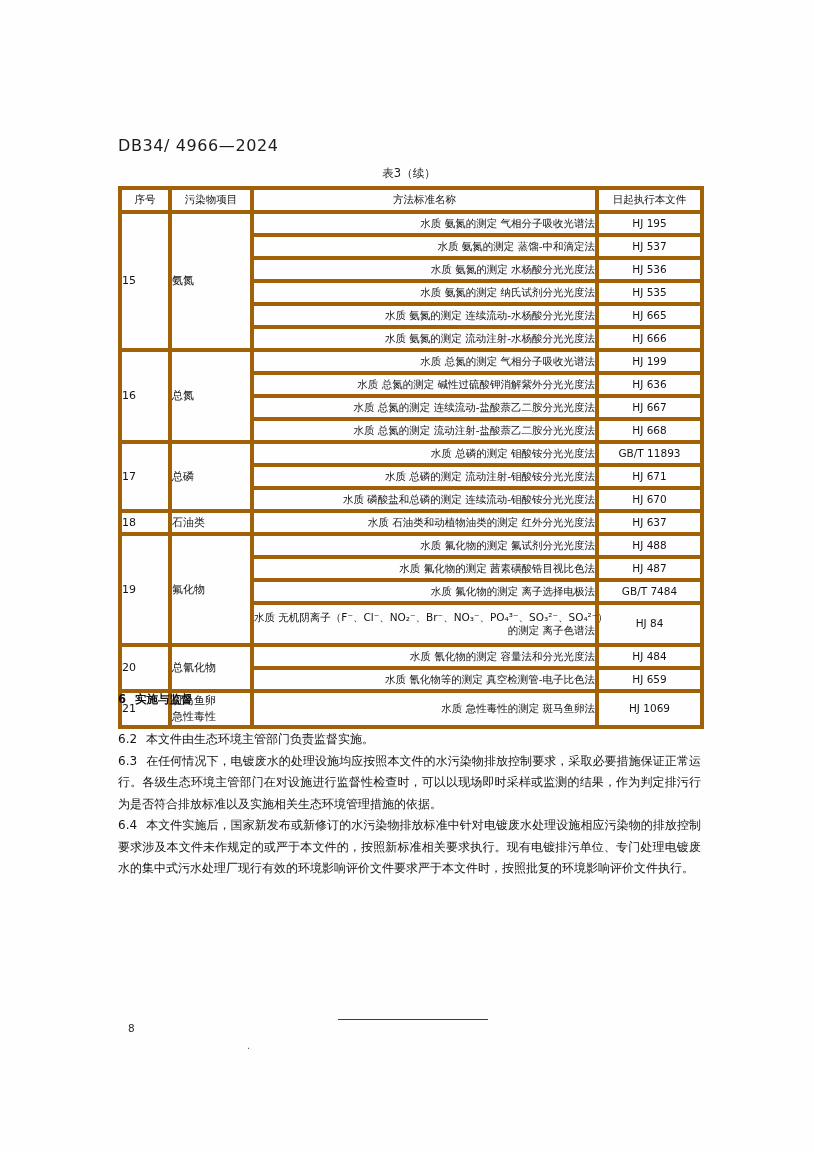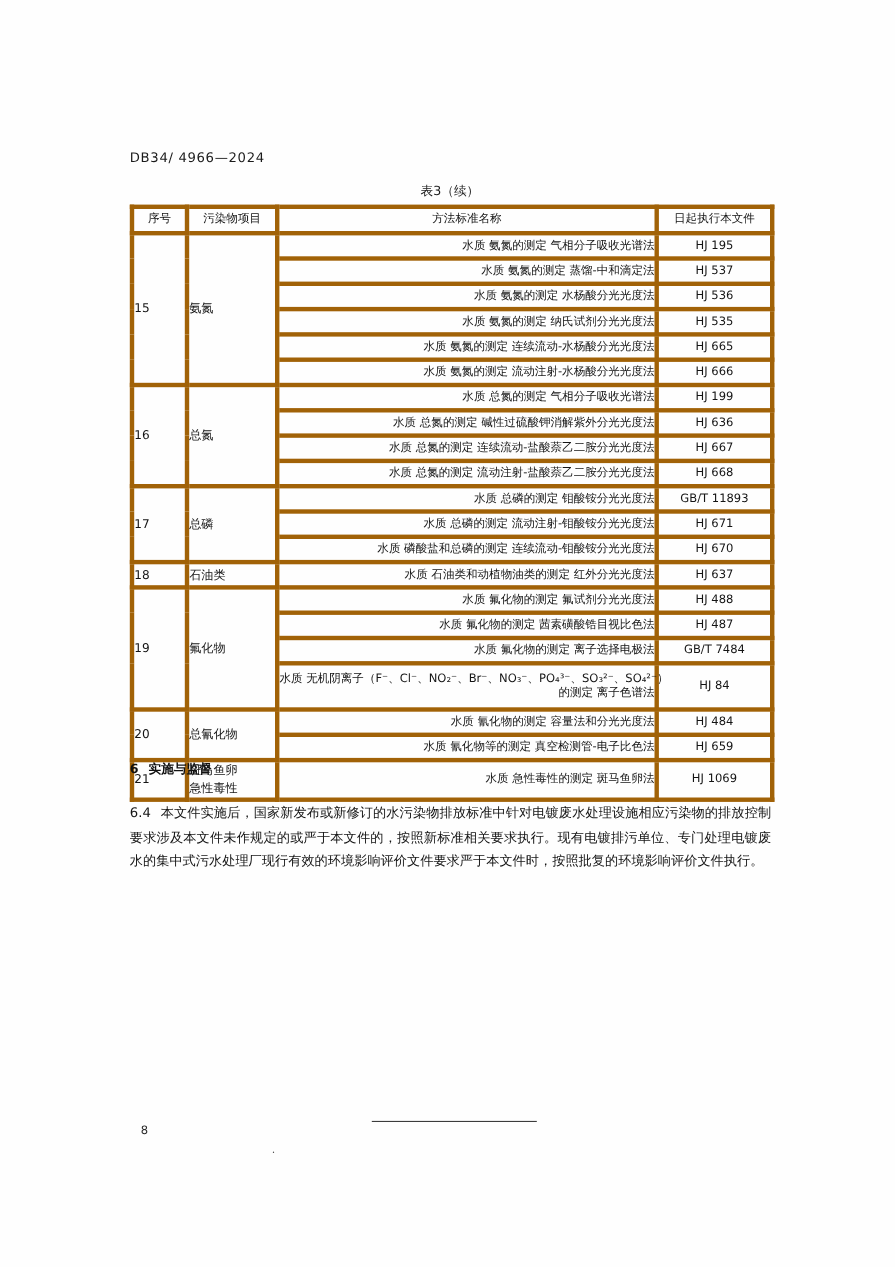--- a/index.html
+++ b/index.html
@@ -18,21 +18,21 @@
     background: #fefefe;
     box-sizing: border-box;
     overflow: hidden;
   }
 
   
   .doc-header {
     position: absolute;
     left: 118px;
     top: 136px;
-    font-size: 12px;
+    font-size: 16px;
     letter-spacing: 0.6px;
     color: #1b1b1b;
     font-family: "DejaVu Sans", "Liberation Sans", sans-serif;
     white-space: nowrap;
   }
 
   
   .table-caption {
     position: absolute;
     left: 118px;
@@ -263,20 +263,22 @@
           <td class="cell-code">HJ 1069</td>
         </tr>
       </tbody>
   </table>
 
   <div class="section-heading">
     <span class="num">6</span><span>实施与监督</span>
   </div>
 
   <div class="prose" id="prose-body">
+      <p><span class="cl">6.2</span><span>本文件由生态环境主管部门负责监督实施。</span></p>
+      <p><span class="cl">6.3</span><span>在任何情况下，电镀废水的处理设施均应按照本文件的水污染物排放控制要求，采取必要措施保证正常运行。各级生态环境主管部门在对设施进行监督性检查时，可以以现场即时采样或监测的结果，作为判定排污行为是否符合排放标准以及实施相关生态环境管理措施的依据。</span></p>
       <p><span class="cl">6.4</span><span>本文件实施后，国家新发布或新修订的水污染物排放标准中针对电镀废水处理设施相应污染物的排放控制要求涉及本文件未作规定的或严于本文件的，按照新标准相关要求执行。现有电镀排污单位、专门处理电镀废水的集中式污水处理厂现行有效的环境影响评价文件要求严于本文件时，按照批复的环境影响评价文件执行。</span></p>
     </div>
 
   <div class="page-number">8</div>
   <div class="footer-rule"></div>
   <div class="footer-dot">.</div>
 
 </div>
 
 </body></html>

